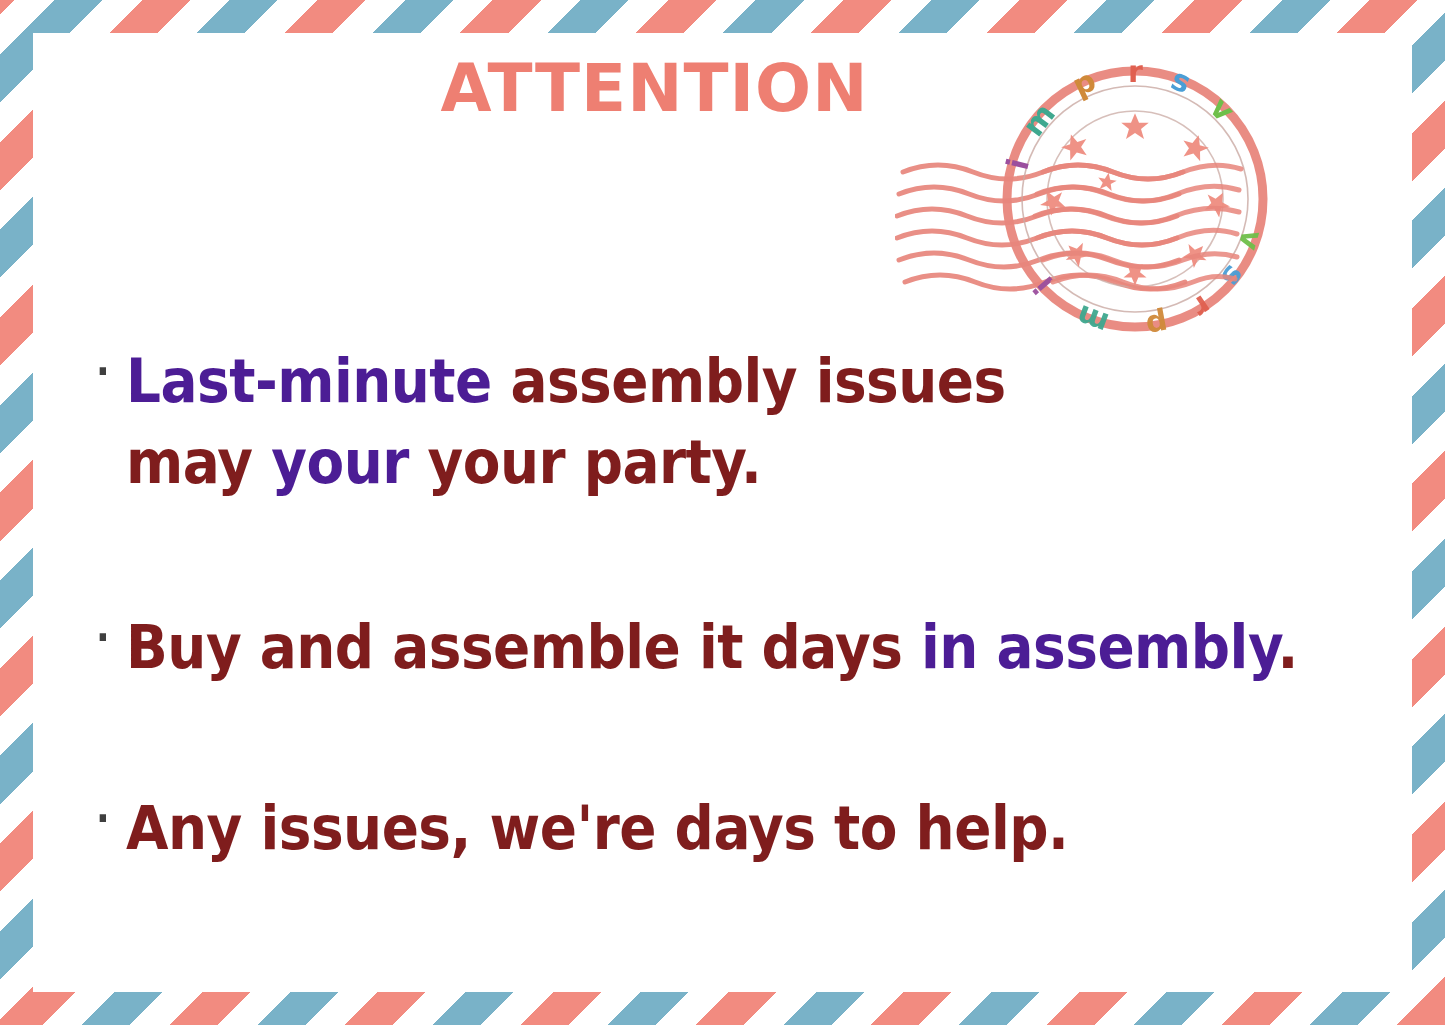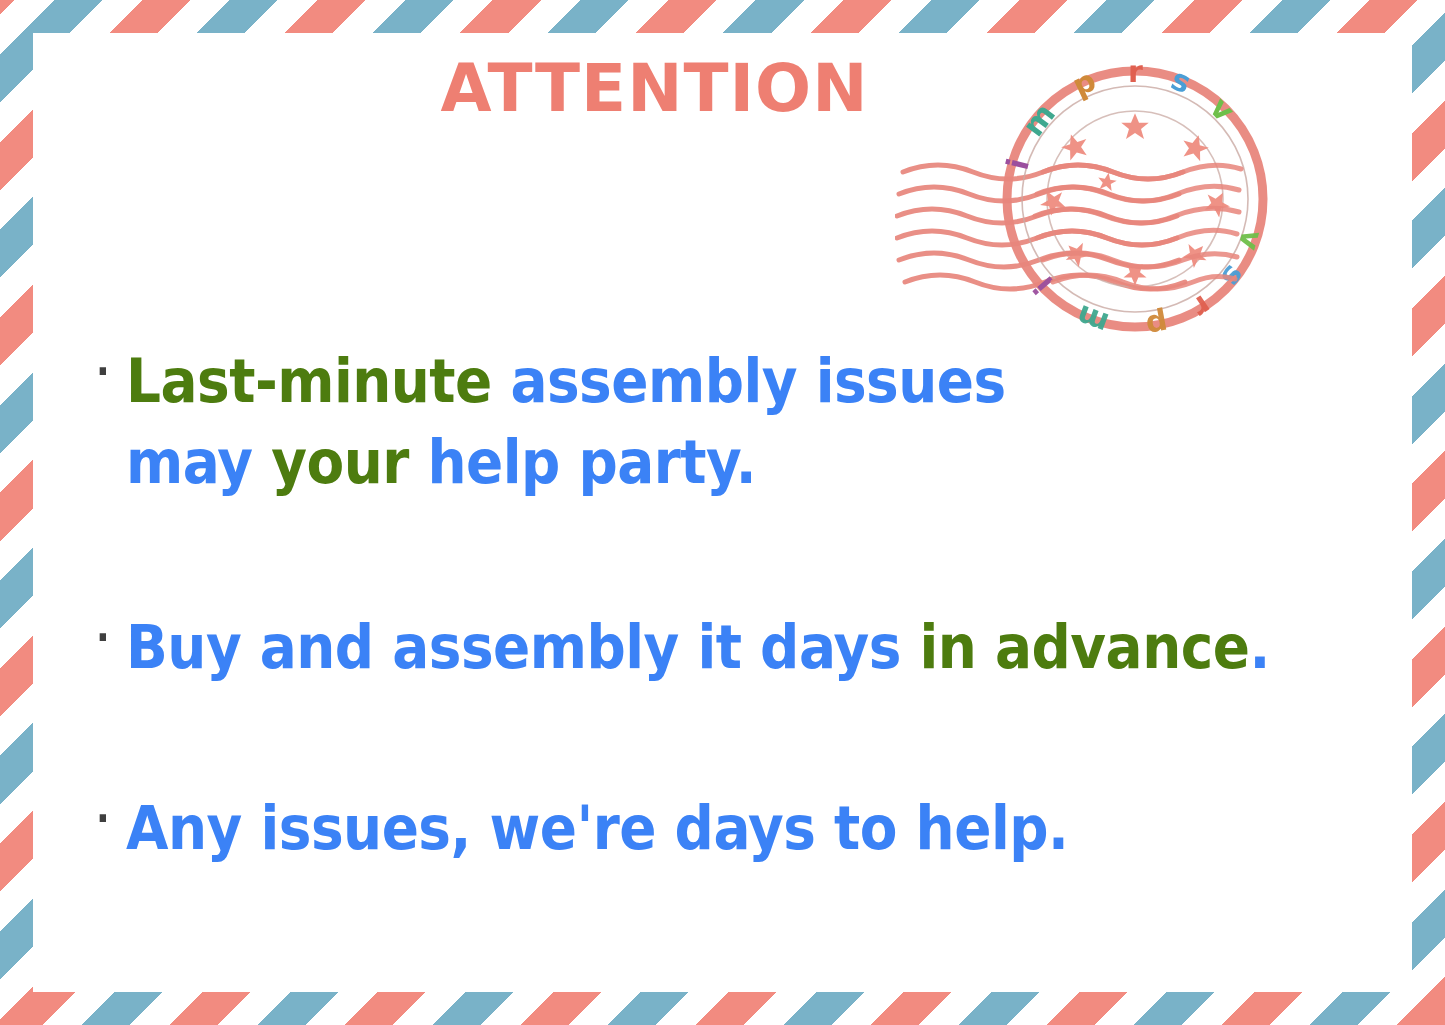--- a/index.html
+++ b/index.html
@@ -105,22 +105,22 @@
     line-height: 1.55;
     color: #3f3f3f;
     text-align: left;
   }
   .bullet-text { flex: 1 1 auto; }
 
   #bullet-1 { margin-top: 0px; }
   #bullet-2 { margin-top: 104px; }
   #bullet-3 { margin-top: 100px; }
 
-  .accent { color: #4d7c0f; }
-  .dark   { color: #3b82f6; }
+  .accent { color: #4c1d95; }
+  .dark   { color: #7f1d1d; }
 </style>
 </head>
 <body>
 
 <div id="envelope">
 
   <div class="stripe-layer"></div>
   <div class="inner-panel"></div>
 
   <div class="content">
@@ -207,28 +207,28 @@
         </g>
       </svg>
     </div>
 
     <div class="bullets">
 
       <div class="bullet-row" id="bullet-1">
         <div class="bullet-dot">·</div>
         <div class="bullet-text">
           <span class="accent">Last-minute</span><span class="dark"> assembly issues</span><br>
-          <span class="dark">may </span><span class="accent">your</span><span class="dark"> help party.</span>
+          <span class="dark">may </span><span class="accent">your</span><span class="dark"> your party.</span>
         </div>
       </div>
 
       <div class="bullet-row" id="bullet-2">
         <div class="bullet-dot">·</div>
         <div class="bullet-text">
-          <span class="dark">Buy and assembly it days </span><span class="accent">in advance</span><span class="dark">.</span>
+          <span class="dark">Buy and assemble it days </span><span class="accent">in assembly</span><span class="dark">.</span>
         </div>
       </div>
 
       <div class="bullet-row" id="bullet-3">
         <div class="bullet-dot">·</div>
         <div class="bullet-text">
           <span class="dark">Any issues, we're days to help.</span>
         </div>
       </div>
 

